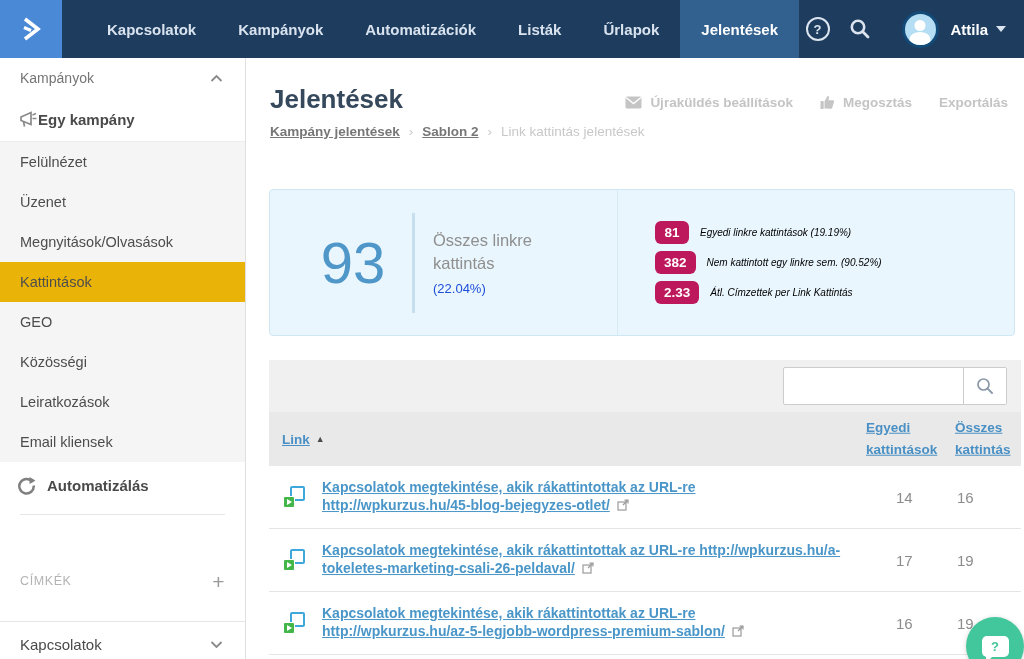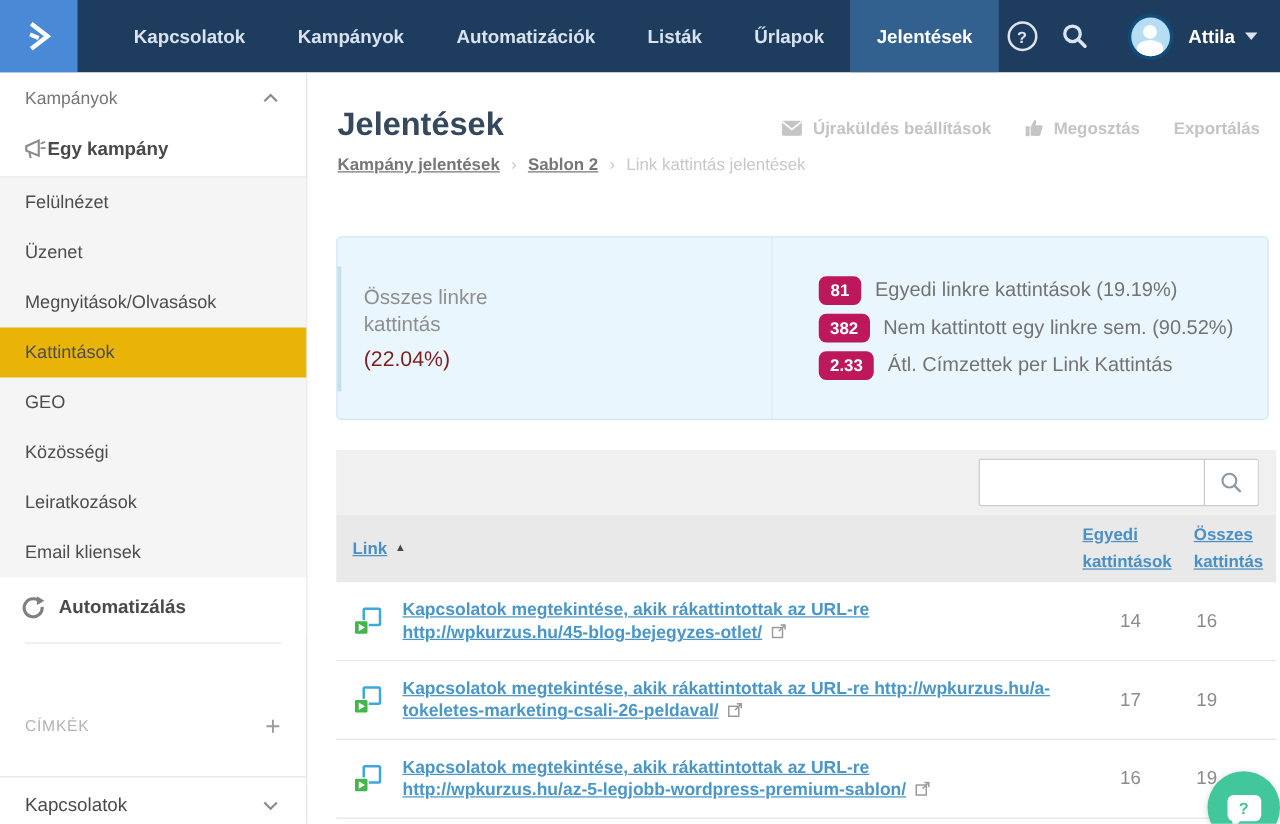--- a/index.html
+++ b/index.html
@@ -47,25 +47,25 @@
   .crumb-sep { color:#c9c9c9; margin:0 9px; }
   .crumb-current { color:#c8c8c8; }
 
   
   .stats-panel { position:absolute; left:23px; top:131px; width:746px; height:147px; background:#e9f6fd; border:1px solid #cfe7f3; border-radius:4px; display:flex; }
   .stats-left { width:348px; flex:none; border-right:1px solid #d8ebf5; display:flex; align-items:center; }
   .stat-number { margin-left:24px; width:118px; text-align:center; font-size:58px; font-weight:400; color:#4f97c9; }
   .stat-vdivider { width:3px; height:100px; background:#c6dfee; align-self:center; flex:none; }
   .stat-label { margin-left:18px; }
   .stat-label-main { color:#8f8f8f; font-size:16.5px; line-height:1.35; width:130px; }
-  .stat-label-pct { color:#7f1d1d; font-size:17px; margin-top:7px; }
+  .stat-label-pct { color:#1d4ed8; font-size:13px; margin-top:7px; }
   .stats-right { flex:1; display:flex; flex-direction:column; justify-content:center; gap:7px; padding-left:37px; }
   .badge-row { display:flex; align-items:center; }
   .badge { min-width:34px; padding:4px 9px; background:#be185d; color:#fff; border-radius:6px; font-size:13.5px; font-weight:700; text-align:center; }
-  .badge-label { margin-left:11px; color:#737373; font-size:16px; }
+  .badge-label { margin-left:11px; color:#000000; font-size:10px;font-style:italic; }
 
   
   .table-block { position:absolute; left:23px; top:302px; width:752px; }
   .table-toolbar { height:52px; background:#f0f0f0; display:flex; align-items:center; justify-content:flex-end; padding-right:14px; }
   .search-group { display:flex; height:38px; width:224px; background:#fff; border:1px solid #cccccc; border-radius:2px; }
   .search-input { flex:1; border:none; outline:none; padding:0 10px; font-size:14px; color:#555; background:transparent; min-width:0; }
   .search-btn { width:43px; border:none; border-left:1px solid #cccccc; background:#fff; display:flex; align-items:center; justify-content:center; cursor:pointer; }
   .table-header { position:relative; height:54px; background:#e9e9e9; }
   .th-link { position:absolute; left:13px; top:50%; transform:translateY(-50%); }
   .th-a { color:#4a90c4; text-decoration:underline; font-size:13.5px; }
@@ -215,20 +215,21 @@
   <div class="breadcrumb">
     <a class="crumb">Kampány jelentések</a>
     <span class="crumb-sep">›</span>
     <a class="crumb">Sablon 2</a>
     <span class="crumb-sep">›</span>
     <span class="crumb-current">Link kattintás jelentések</span>
   </div>
 
   <div class="stats-panel">
     <div class="stats-left">
+      <div class="stat-number">93</div>
       <div class="stat-vdivider"></div>
       <div class="stat-label">
         <div class="stat-label-main">Összes linkre kattintás</div>
         <div class="stat-label-pct">(22.04%)</div>
       </div>
     </div>
     <div class="stats-right">
       <div class="badge-row">
         <span class="badge">81</span>
         <span class="badge-label">Egyedi linkre kattintások (19.19%)</span>

